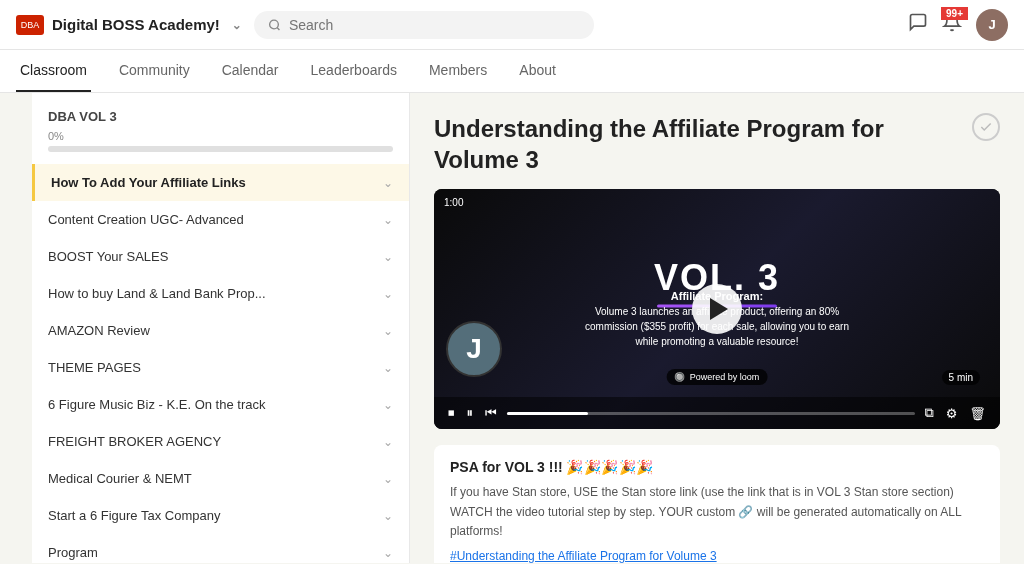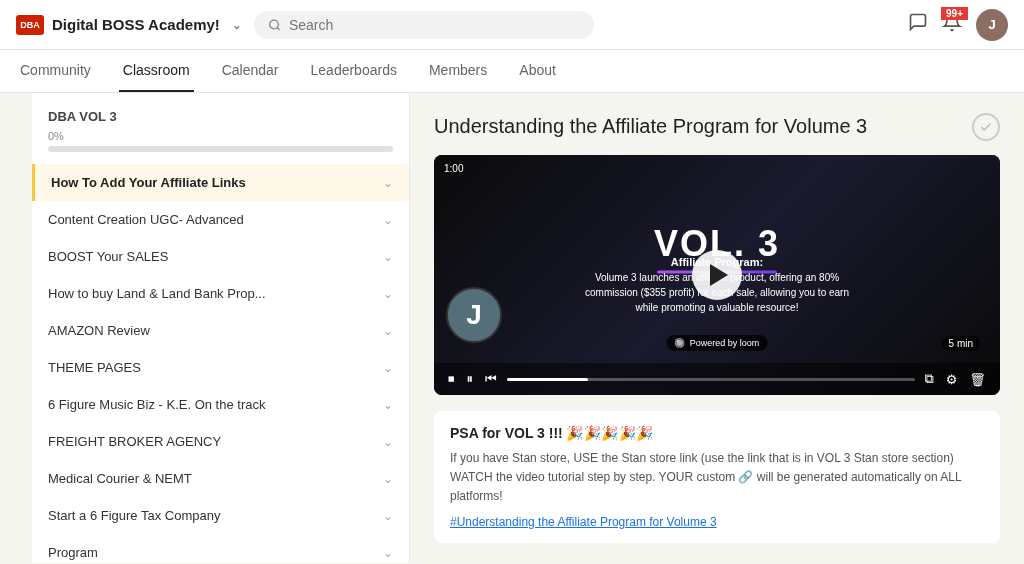--- a/index.html
+++ b/index.html
@@ -2,21 +2,21 @@
 <html><head>
   <meta charset="utf-8">
   <style>
     * { box-sizing: border-box; margin: 0; padding: 0; }
     body { font-family: -apple-system, BlinkMacSystemFont, 'Segoe UI', sans-serif; background: #f5f5f0; color: #333; font-size: 14px; }
 
     
     .topbar { display: flex; align-items: center; background: #fff; padding: 0 16px; height: 50px; border-bottom: 1px solid #e5e5e5; gap: 12px; }
     .brand-logo { display: flex; align-items: center; gap: 8px; font-weight: 700; font-size: 15px; color: #222; }
     .brand-icon { background: #cc2200; width: 28px; height: 20px; border-radius: 3px; display: flex; align-items: center; justify-content: center; }
-    .brand-icon span { color: white; font-size: 9px; font-weight: 700; letter-spacing: 0; }
+    .brand-icon span { color: white; font-size: 9px; font-weight: 400; letter-spacing: 0; }
     .chevron-icon { color: #888; font-size: 12px; margin-left: 4px; }
     .search-bar { flex: 1; max-width: 340px; display: flex; align-items: center; background: #f3f3f3; border-radius: 20px; padding: 6px 14px; gap: 8px; }
     .search-bar input { border: none; background: transparent; outline: none; font-size: 14px; color: #555; width: 100%; }
     .topbar-right { margin-left: auto; display: flex; align-items: center; gap: 14px; }
     .icon-btn { background: none; border: none; cursor: pointer; color: #555; font-size: 18px; position: relative; }
     .badge { background: #e53935; color: white; font-size: 10px; font-weight: 700; border-radius: 0; padding: 1px 5px; position: absolute; top: -5px; right: -6px; }
     .avatar { width: 32px; height: 32px; border-radius: 50%; background: #8d6e63; display: flex; align-items: center; justify-content: center; color: white; font-size: 13px; font-weight: 600; overflow: hidden; }
 
     
     .nav { background: #fff; display: flex; gap: 24px; padding: 0 16px; border-bottom: 1px solid #e5e5e5; }
@@ -36,21 +36,21 @@
 
     .course-item { display: flex; align-items: center; justify-content: space-between; padding: 11px 16px; cursor: pointer; border-radius: 0; }
     .course-item.active { background: #fdf8e7; border-left: 3px solid #f5c842; }
     .course-item-label { font-size: 13px; color: #333; font-weight: 500; flex: 1; }
     .course-item.active .course-item-label { color: #222; font-weight: 600; }
     .chevron-down { color: #aaa; font-size: 12px; }
 
     
     .content { flex: 1; background: #f5f5f0; overflow-y: auto; padding: 20px 24px; }
     .video-title-row { display: flex; align-items: flex-start; justify-content: space-between; margin-bottom: 14px; }
-    .video-title { font-size: 20px; font-weight: 400; color: #222; line-height: 1.3; }
+    .video-title { font-size: 24px; font-weight: 700; color: #222; line-height: 1.3; }
     .check-circle { width: 28px; height: 28px; border-radius: 50%; border: 2px solid #ccc; display: flex; align-items: center; justify-content: center; color: #bbb; font-size: 14px; flex-shrink: 0; }
 
     
     .video-player { background: #111; border-radius: 8px; aspect-ratio: 16/9; max-height: 240px; width: 100%; position: relative; overflow: hidden; display: flex; align-items: center; justify-content: center; margin-bottom: 16px; }
     .video-bg { position: absolute; inset: 0; background: linear-gradient(135deg, #0a0a0a 0%, #1a1a2e 50%, #0a0a0a 100%); }
     .video-vol-label { position: absolute; top: 40%; left: 50%; transform: translate(-50%, -50%); z-index: 2; }
     .vol-text { font-size: 36px; font-weight: 900; color: white; letter-spacing: 2px; }
     .vol-line { width: 120px; height: 3px; background: linear-gradient(90deg, #a855f7, #7c3aed); margin: 6px auto; border-radius: 2px; }
     .affiliate-text { color: white; font-size: 10px; text-align: center; line-height: 1.5; position: absolute; bottom: 80px; left: 50%; transform: translateX(-50%); width: 280px; z-index: 2; }
     .affiliate-text strong { font-size: 11px; }
@@ -112,22 +112,22 @@
         </svg>
       <span class="badge">99+</span>
     </button>
     <div class="avatar">
       <span>J</span>
     </div>
   </div>
 </div>
 
 <nav class="nav">
+  <span class="nav-item active">Classroom</span>
   <span class="nav-item">Community</span>
-  <span class="nav-item active">Classroom</span>
   <span class="nav-item">Calendar</span>
   <span class="nav-item">Leaderboards</span>
   <span class="nav-item">Members</span>
   <span class="nav-item">About</span>
 </nav>
 
 <div class="main">
 
   <aside class="sidebar">
     <div class="sidebar-section-title">DBA VOL 3</div>

